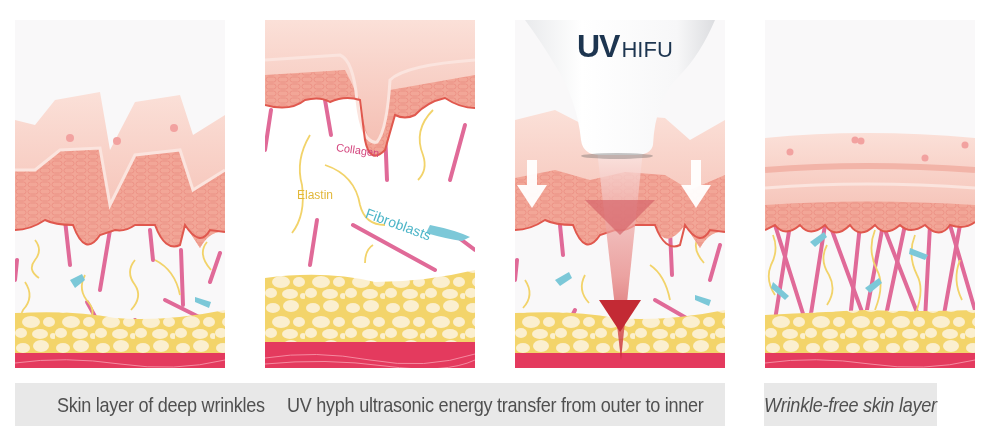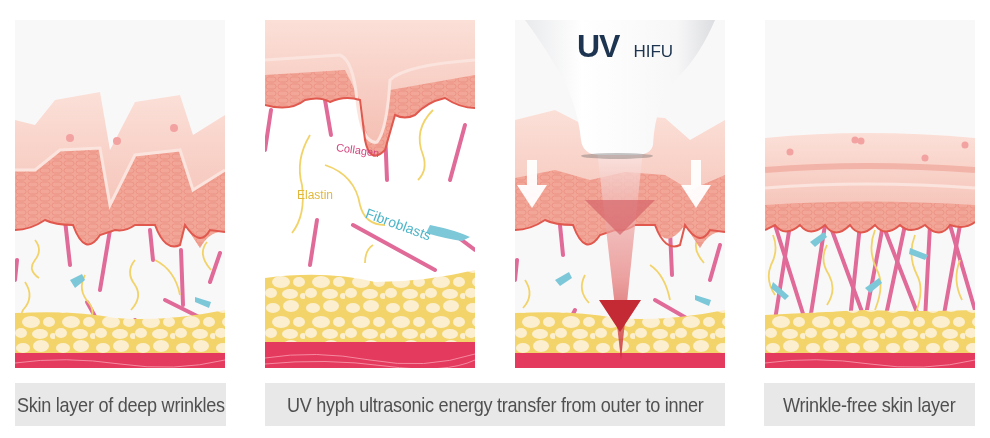--- a/index.html
+++ b/index.html
@@ -156,21 +156,21 @@
     <path d="M84 280 L126 280 L105 312 Z" fill="#c32a34"></path>
     <path d="M70 180 L140 180 L105 215 Z" fill="#d6656b" opacity="0.7"></path>
 
     <path d="M12 140 L22 140 L22 165 L32 165 L17 188 L2 165 L12 165 Z" fill="#ffffff" opacity="0.95"></path>
     <path d="M176 140 L186 140 L186 165 L196 165 L181 188 L166 165 L176 165 Z" fill="#ffffff" opacity="0.95"></path>
 
     <path d="M10 0 L200 0 Q185 35 165 55 Q140 80 138 125 Q136 135 120 135 L85 135 Q68 135 66 120 Q62 80 40 45 Q25 20 10 0 Z" fill="url(#dev)"></path>
     <ellipse cx="102" cy="136" rx="36" ry="3" fill="#5a5a5a" opacity="0.35"></ellipse>
   </svg>
   <div class="lbl" style="left:62px;top:8px;color:#1d3550;">
-    <span style="font-size:32px;font-weight:bold;letter-spacing:-1px;">UV</span><span style="font-size:17px;margin-left:14px;">HIFU</span>
+    <span style="font-size:32px;font-weight:bold;letter-spacing:-1px;">UV</span><span style="font-size:22px;margin-left:2px;">HIFU</span>
   </div>
 </div>
 
 <div class="panel" style="left:765px;">
   <svg width="210" height="348" viewBox="0 0 210 348">
     <rect width="210" height="348" fill="#f9f8f9"></rect>
     <g stroke="#e06a98" stroke-width="4" stroke-linecap="round">
       <line x1="10" y1="205" x2="40" y2="300"></line>
         <line x1="25" y1="205" x2="10" y2="300"></line>
       <line x1="60" y1="205" x2="45" y2="300"></line>
@@ -205,21 +205,21 @@
       <circle cx="96" cy="121" r="3.5" fill="#f2a2a0"></circle>
     <circle cx="160" cy="138" r="3.5" fill="#f2a2a0"></circle>
       <circle cx="200" cy="125" r="3.5" fill="#f2a2a0"></circle>
 
     <path d="M0 295 Q60 292 100 290 Q150 292 210 290 L210 335 L0 335 Z" fill="url(#fatp)"></path>
     <rect x="0" y="333" width="210" height="15" fill="#e43a5e"></rect>
     <path d="M0 343 Q50 336 105 344 T210 340" stroke="#f58aa0" stroke-width="1" fill="none"></path>
   </svg>
 </div>
 
-<div class="caption" style="left:15px;width:211px;">
+<div class="caption" style="left:15px;width:211px;padding-left:40px;">
   <span>Skin layer of deep wrinkles</span>
 </div>
 <div class="caption" style="left:265px;width:460px;">
   <span>UV hyph ultrasonic energy transfer from outer to inner</span>
 </div>
-<div class="caption" style="left:764px;width:211px;">
+<div class="caption" style="left:764px;width:173px;font-style:italic;">
   <span>Wrinkle-free skin layer</span>
 </div>
 
 </body></html>

